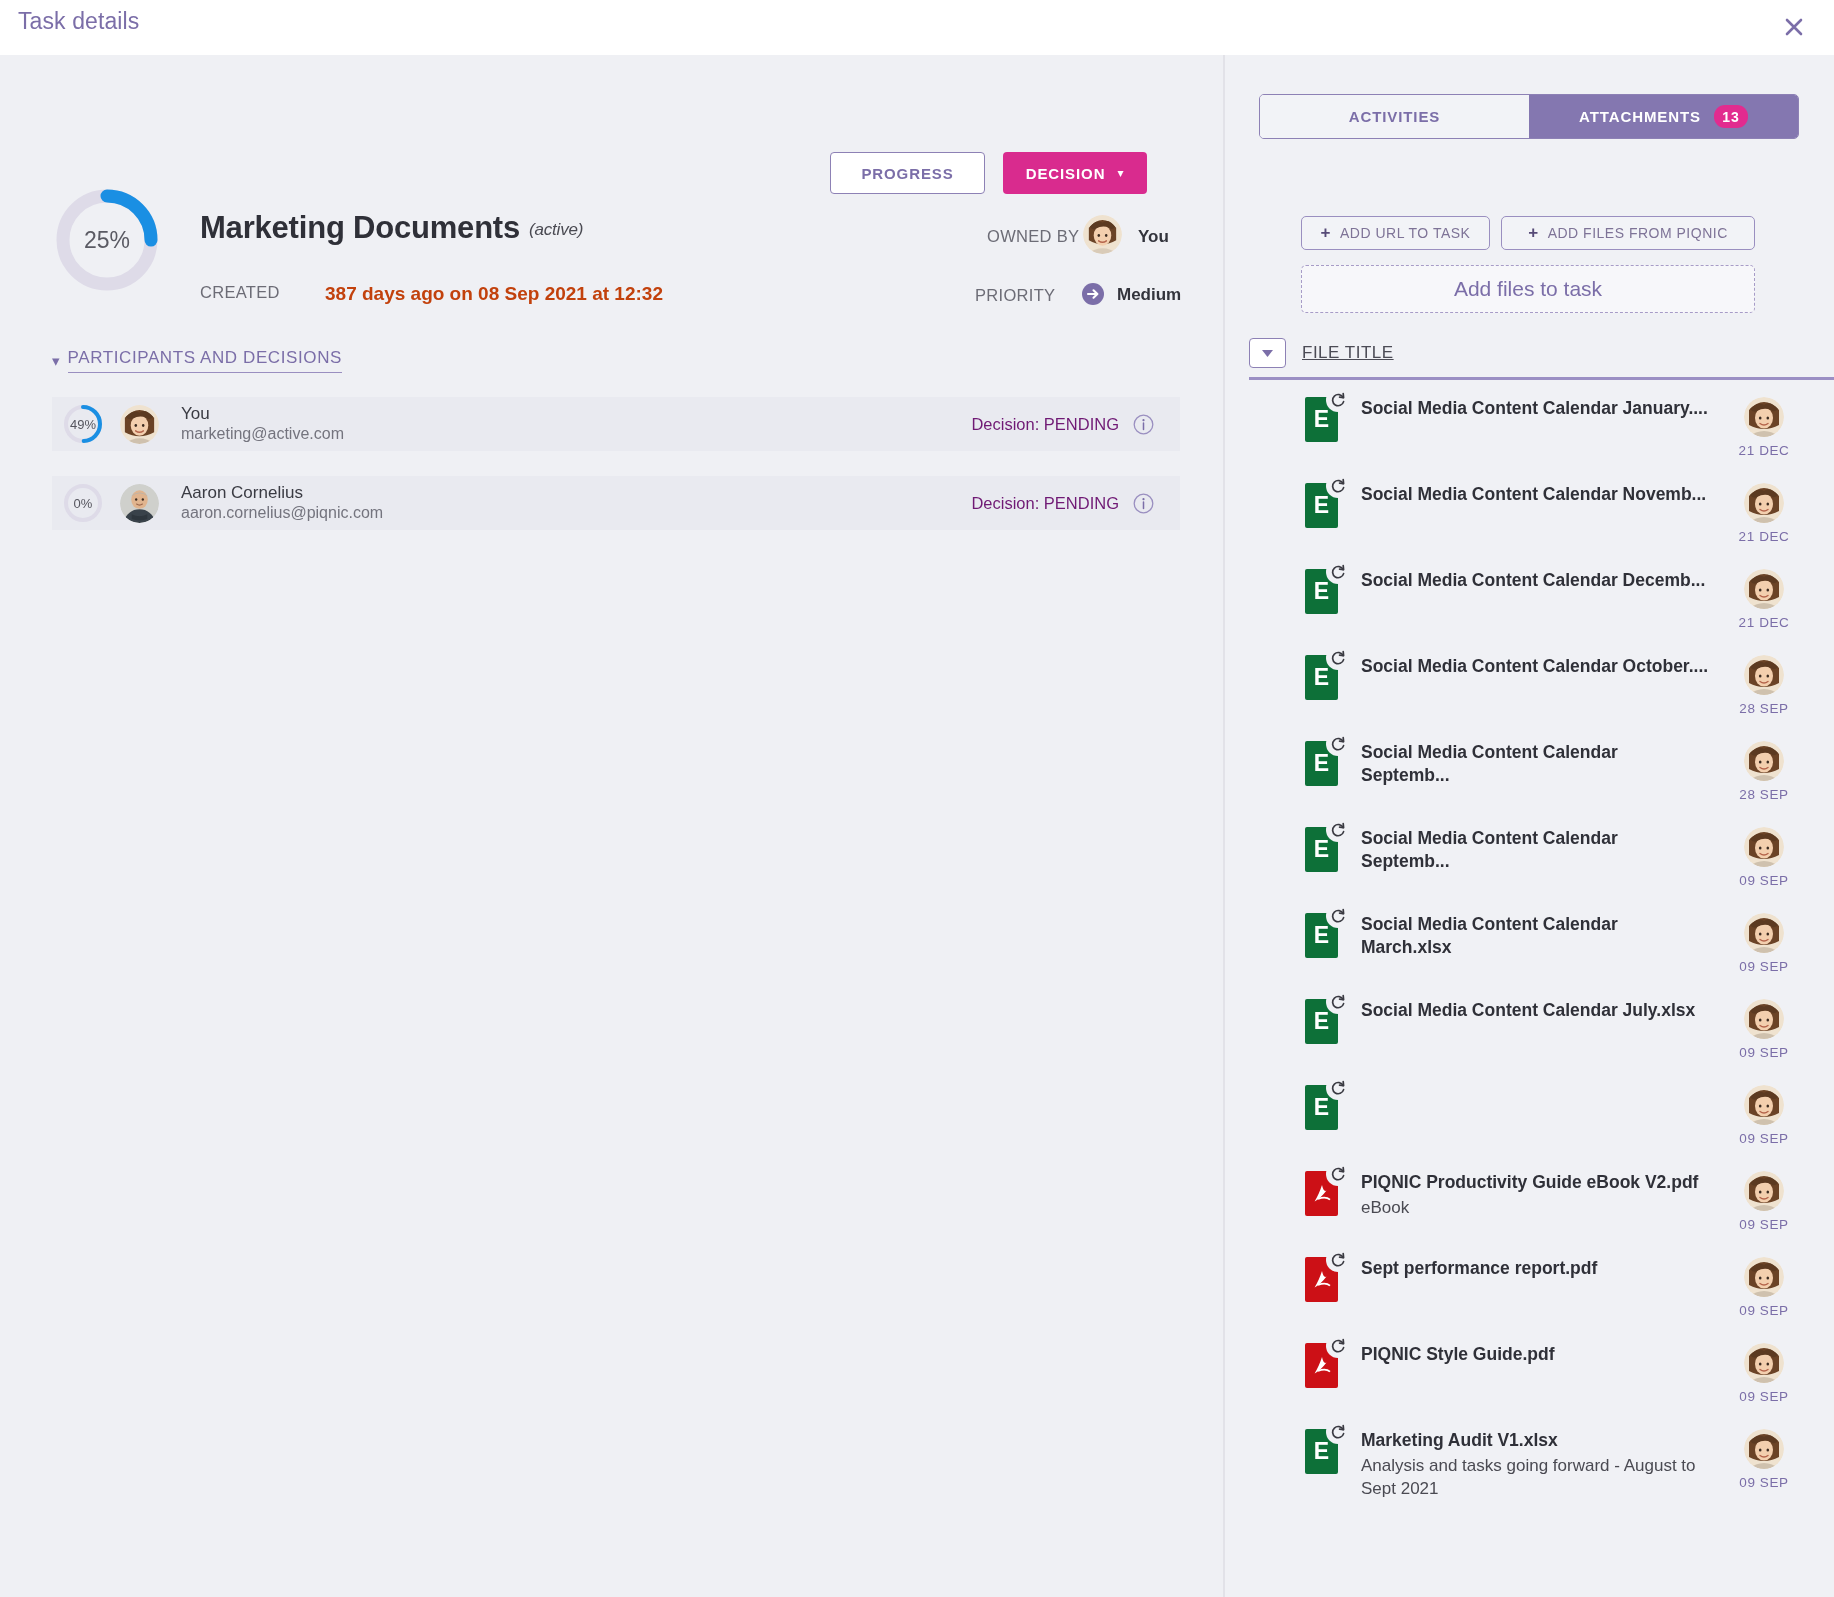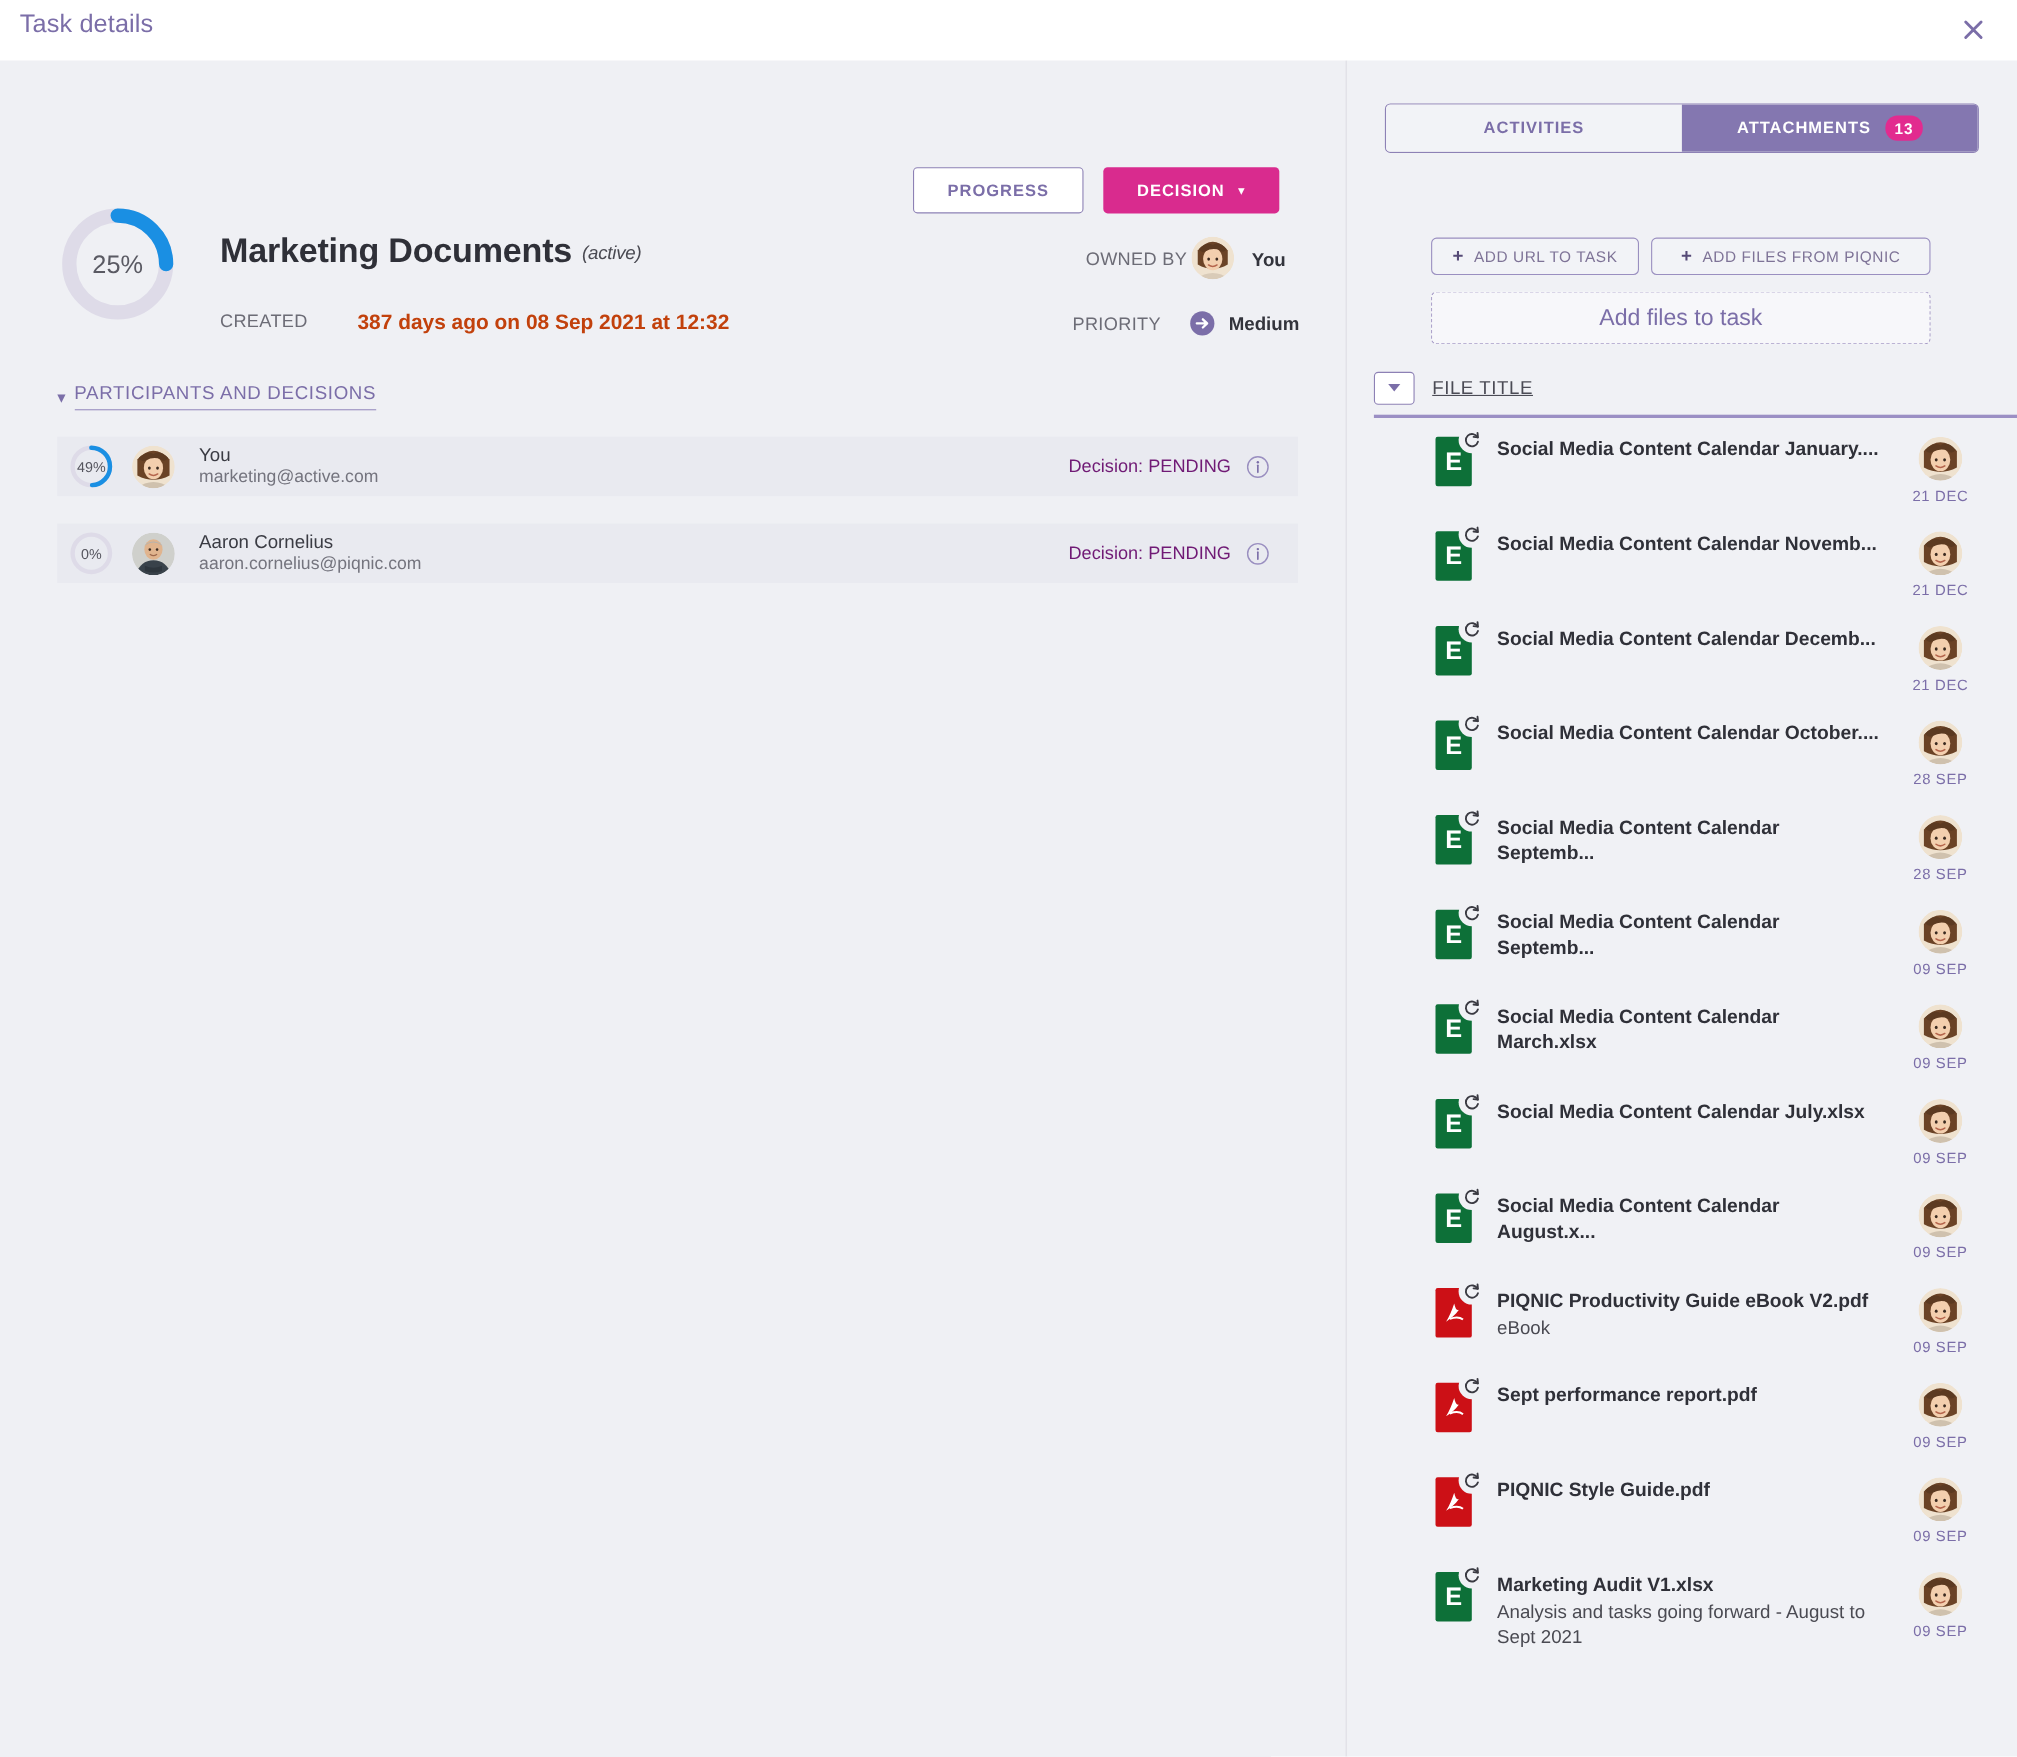--- a/index.html
+++ b/index.html
@@ -58,21 +58,21 @@
     font-size: 19px; font-weight: bold; color: #c2410c;
   }
 
   .btn-progress {
     position: absolute; left: 830px; top: 97px; width: 155px; height: 42px;
     border: 1px solid #8d81b5; border-radius: 4px; background: #ffffff;
     color: #7b6ea8; font-size: 15px; font-weight: bold; letter-spacing: .9px;
     display: flex; align-items: center; justify-content: center; cursor: pointer;
   }
   .btn-decision {
-    position: absolute; left: 1003px; top: 97px; width: 160px; height: 42px;
+    position: absolute; left: 1003px; top: 97px; width: 144px; height: 42px;
     border: none; border-radius: 4px; background: #d92b8e;
     color: #ffffff; font-size: 15px; font-weight: bold; letter-spacing: .9px;
     display: flex; align-items: center; justify-content: center; gap: 12px;
     cursor: pointer;
   }
   .chev { font-size: 12px; font-weight: normal; }
 
   .owned-label {
     position: absolute; left: 987px; top: 172px;
     font-size: 16.5px; color: #6c6c76; letter-spacing: .3px;
@@ -726,24 +726,20 @@
         <div class="filerow">
       <div class="ficon">
         <div class="ficon-body xlsx">E</div>
         <div class="sync-badge">
     <svg width="18" height="18" viewBox="0 0 18 18">
       <path d="M14.2 6.6 A5.6 5.6 0 1 0 14.6 10.6" stroke="#3a3a42" stroke-width="1.7" fill="none" stroke-linecap="round"></path>
       <path d="M10.6 6.2 L14.6 6.6 L14.2 2.6" stroke="#3a3a42" stroke-width="1.7" fill="none" stroke-linecap="round" stroke-linejoin="round"></path>
     </svg>
             </div>
       </div>
-      <div class="fmeta">
-        <div class="fname">Social Media Content Calendar August.x...</div>
-
-      </div>
       <div class="fright">
         <div class="fav">
     <svg class="av-img" viewBox="0 0 40 40">
       <defs>
                   <clipPath id="fc8">
                     <circle cx="20" cy="20" r="20"></circle>
                   </clipPath>
                 </defs>
       <g clip-path="url(#fc8)">
         <rect width="40" height="40" fill="#efe2cf"></rect>

